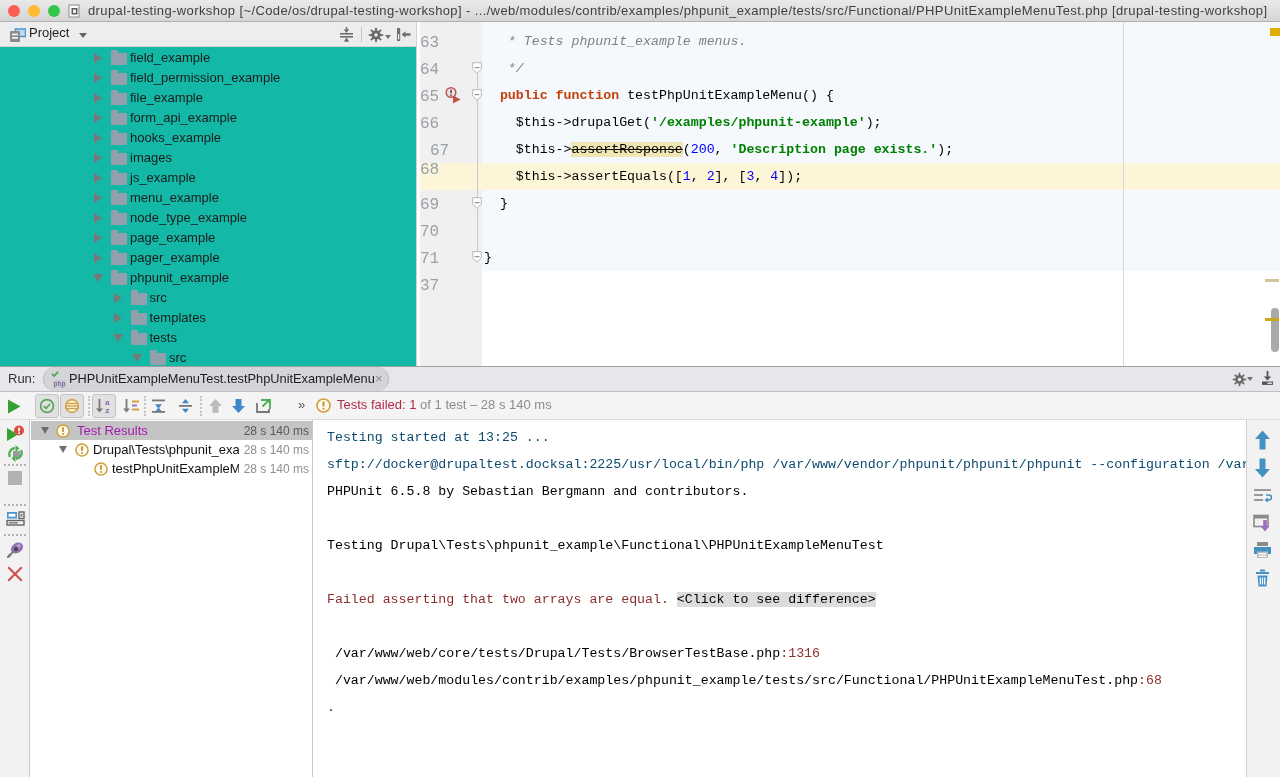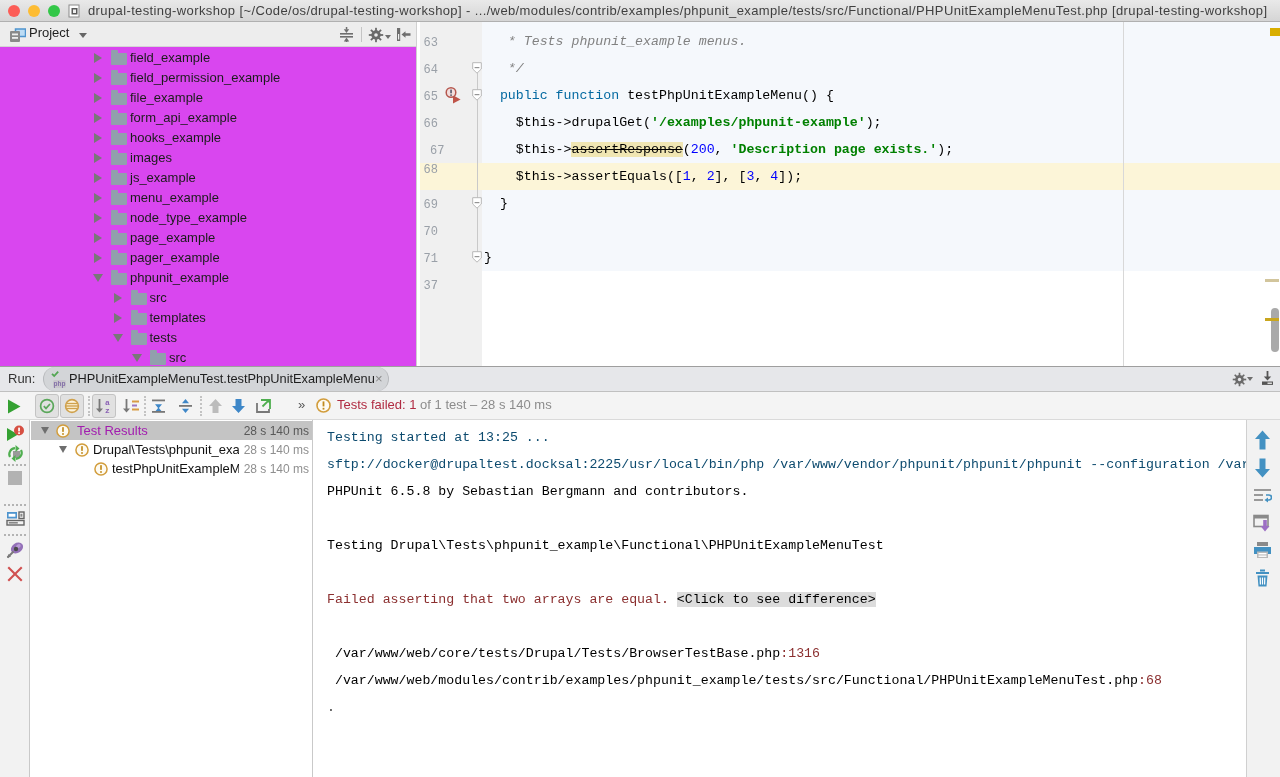--- a/index.html
+++ b/index.html
@@ -8,36 +8,36 @@
 .abs{position:absolute;}
 #stage{position:relative;width:1280px;height:777px;overflow:hidden;}
 
 #titlebar{left:0;top:0;width:1280px;height:22px;
   background:linear-gradient(#e9e9e9,#d5d5d5);border-bottom:1px solid #b0b0b0;}
 .light{position:absolute;top:5px;width:12px;height:12px;border-radius:50%;}
 #titletext{position:absolute;left:88px;top:0;width:1190px;height:21px;line-height:21px;
   font-size:13px;color:#3f3f3f;white-space:nowrap;letter-spacing:0.38px;overflow:hidden;}
 
 #projhead{left:0;top:22px;width:416px;height:25px;background:#ededed;border-bottom:1px solid #d4d4d4;}
-#projtree{left:0;top:47px;width:416px;height:319px;background:#d946ef;overflow:hidden;}
+#projtree{left:0;top:47px;width:416px;height:319px;background:#14b8a6;overflow:hidden;}
 .trow{position:absolute;height:20px;line-height:20px;font-size:13px;color:#1c1c1c;white-space:nowrap;}
 .tw{position:absolute;} 
 .arr-r{width:0;height:0;border-left:8px solid #787878;border-top:5px solid transparent;border-bottom:5px solid transparent;}
 .arr-d{width:0;height:0;border-top:8px solid #787878;border-left:5px solid transparent;border-right:5px solid transparent;}
 .folder{width:16px;height:12px;background:#91a0ac;border-radius:1px;position:absolute;}
 .folder:before{content:"";position:absolute;left:0;top:-3px;width:7px;height:3px;background:#91a0ac;border-radius:1px 1px 0 0;}
 
 #editor{left:416px;top:22px;width:864px;height:344px;background:#fff;border-left:1px solid #d0d0d0;overflow:hidden;}
 #gutter{position:absolute;left:3px;top:0;width:62px;height:344px;background:#f0f0f0;}
 #edbg{position:absolute;left:65px;top:0;width:799px;height:249px;background:#f5f8fc;}
 #curline{position:absolute;left:3px;top:141px;width:861px;height:27px;background:#fcf5d8;}
 #guide{position:absolute;left:706px;top:0;width:1px;height:344px;background:#d8d8d8;}
-.lnum{position:absolute;width:18px;text-align:right;font-family:"Liberation Mono",monospace;font-size:12px;color:#9aa0a8;height:27px;line-height:27px;left:3px;}
+.lnum{position:absolute;width:18px;text-align:right;font-family:"Liberation Mono",monospace;font-size:16px;color:#9aa0a8;height:27px;line-height:27px;left:3px;}
 #code{position:absolute;left:67px;top:6px;margin:0;font-family:"Liberation Mono",monospace;font-size:13.25px;line-height:27px;color:#000;}
-.kw{color:#0369a1;font-weight:normal;}
+.kw{color:#c2410c;font-weight:bold;}
 .st{color:#008000;font-weight:bold;}
 .nu{color:#0000ff;}
 .cm{color:#818181;font-style:italic;}
 .dep{background:#f0e6b3;text-decoration:line-through;}
 
 #runtop{left:0;top:366px;width:1280px;height:1px;background:#9e9e9e;}
 #tabrow{left:0;top:367px;width:1280px;height:25px;background:#e6e7ea;border-bottom:1px solid #c0c0c0;}
 #runtab{position:absolute;left:43px;top:0;width:346px;height:24px;background:#d3d5d8;border-left:1px solid #b7b9bc;border-right:1px solid #b7b9bc;border-radius:12px;}
 #toolrow{left:0;top:392px;width:1280px;height:28px;background:#f4f4f4;border-bottom:1px solid #dadada;}
 .tbtn{position:absolute;top:2px;width:24px;height:24px;background:#e1e1e1;border:1px solid #c3c3c3;border-radius:3px;}

